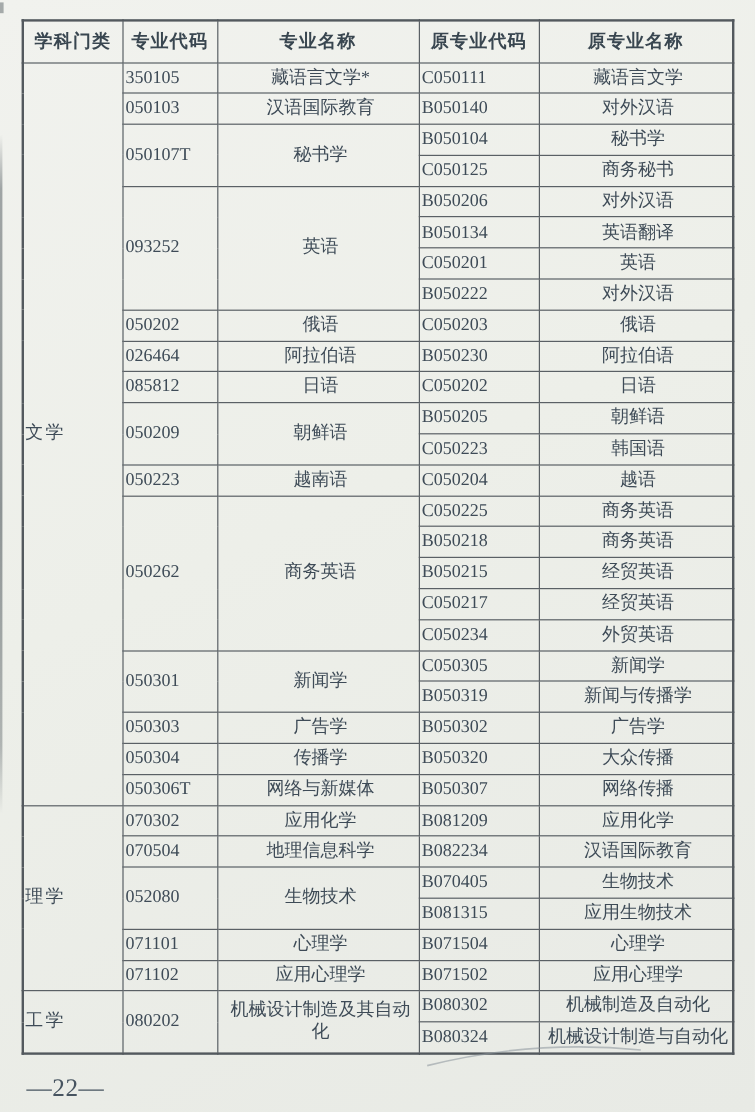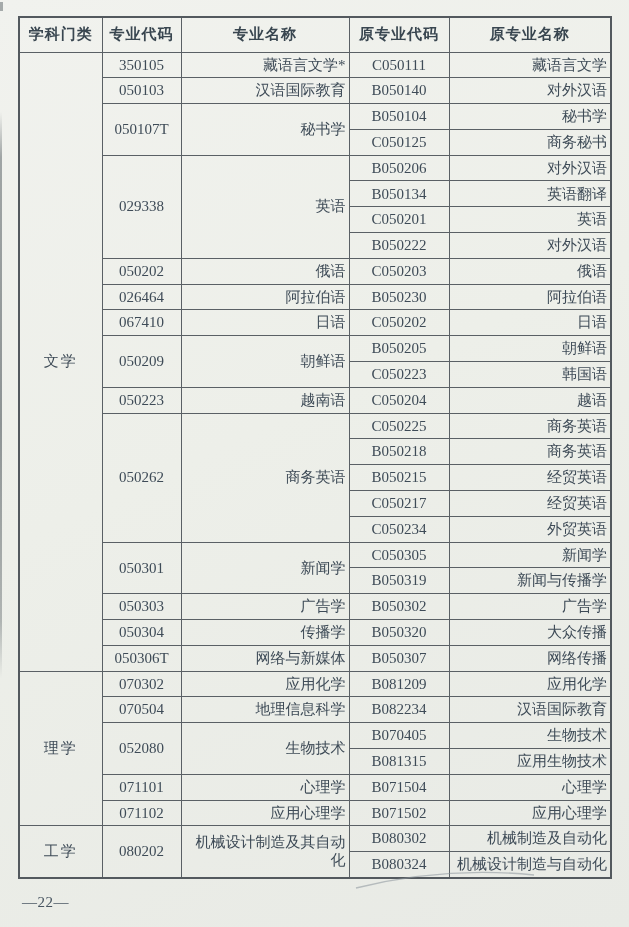--- a/index.html
+++ b/index.html
@@ -46,26 +46,26 @@
   table.conv { border: 2px solid #53595e; }
   thead tr { height: 35px; }
   tbody tr { height: 25.8px; }
   th {
     font-size: 15px; font-weight: bold;
     letter-spacing: 1px; color: #394650;
     text-align: center; vertical-align: middle;
     padding: 0;
   }
   td { vertical-align: middle; font-size: 15px; line-height: 1.25; }
-  td.c-cat  { text-align: center; letter-spacing: 2px; }
-  td.c-code { text-align: center; padding: 0 2px; }
-  td.c-name { text-align: right; padding: 0 3px 0 7px; }
+  td.c-cat  { text-align: left; letter-spacing: 2px; }
+  td.c-code { text-align: left; padding: 0 2px; }
+  td.c-name { text-align: center; padding: 0 3px 0 7px; }
   .footer {
     position: absolute; left: 22px; top: 894px;
-    font-size: 15px; color: #475460; letter-spacing: 0.5px;
+    font-size: 21px; color: #475460; letter-spacing: 0.5px;
   }
 </style>
 </head>
 <body>
 
 <div class="page">
   <div class="corner-speck"></div>
   <div class="edge-line"></div>
 
   <table class="conv">
@@ -103,21 +103,21 @@
           <td class="c-code" rowspan="2">050107T</td>
           <td class="c-name" rowspan="2">秘书学</td>
           <td class="c-code">B050104</td>
           <td class="c-name">秘书学</td>
         </tr>
         <tr>
           <td class="c-code">C050125</td>
           <td class="c-name">商务秘书</td>
         </tr>
         <tr>
-          <td class="c-code" rowspan="4">029338</td>
+          <td class="c-code" rowspan="4">093252</td>
           <td class="c-name" rowspan="4">英语</td>
           <td class="c-code">B050206</td>
           <td class="c-name">对外汉语</td>
         </tr>
         <tr>
           <td class="c-code">B050134</td>
           <td class="c-name">英语翻译</td>
         </tr>
         <tr>
           <td class="c-code">C050201</td>
@@ -133,21 +133,21 @@
           <td class="c-code">C050203</td>
           <td class="c-name">俄语</td>
         </tr>
         <tr>
           <td class="c-code" rowspan="1">026464</td>
           <td class="c-name" rowspan="1">阿拉伯语</td>
           <td class="c-code">B050230</td>
           <td class="c-name">阿拉伯语</td>
         </tr>
         <tr>
-          <td class="c-code" rowspan="1">067410</td>
+          <td class="c-code" rowspan="1">085812</td>
           <td class="c-name" rowspan="1">日语</td>
           <td class="c-code">C050202</td>
           <td class="c-name">日语</td>
         </tr>
         <tr>
           <td class="c-code" rowspan="2">050209</td>
           <td class="c-name" rowspan="2">朝鲜语</td>
           <td class="c-code">B050205</td>
           <td class="c-name">朝鲜语</td>
         </tr>

